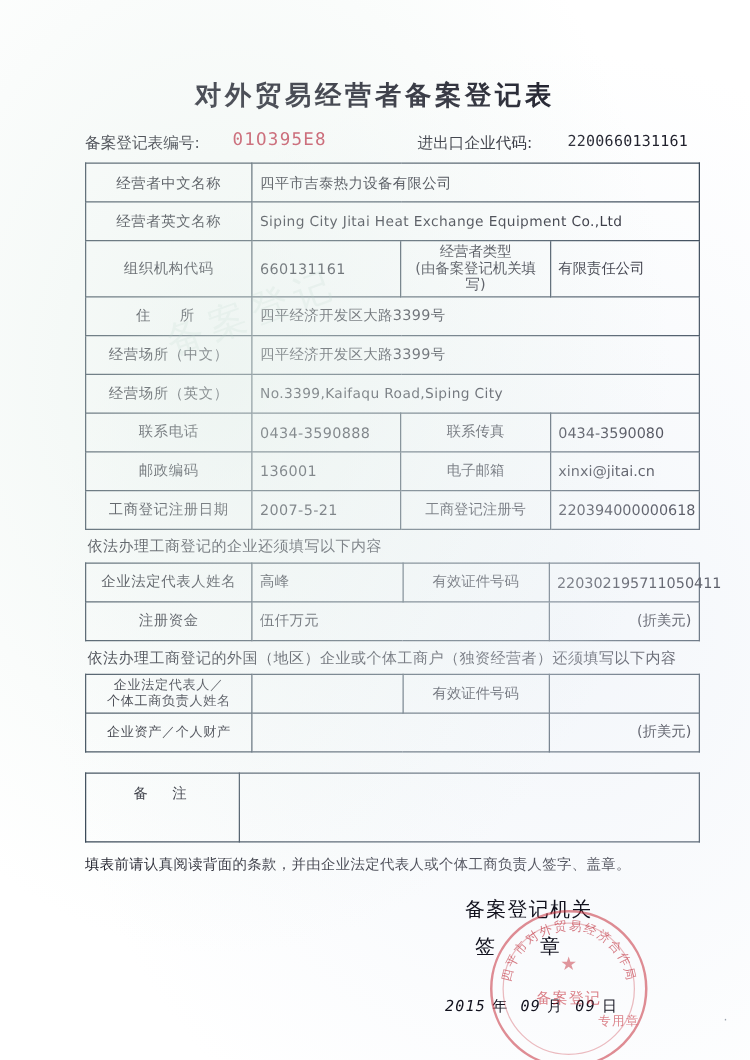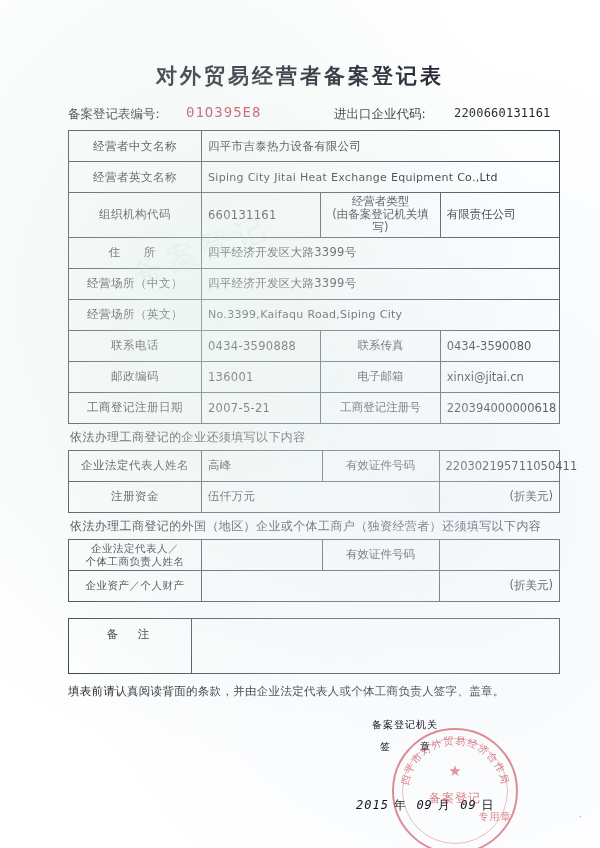--- a/index.html
+++ b/index.html
@@ -125,21 +125,21 @@
   td.remark-lbl{
     width:120px;text-align:center;padding-top:8px;letter-spacing:4px;
   }
   td.remark-body{height:52px;}
 
   
   .sig{
     position:absolute;
     left:372px; top:718px;
     width:180px;
-    font-size:10px;
+    font-size:16px;
     color:#12121e;
     z-index:6;
     font-family:Liberation Serif, serif;
   }
   .sig .l1{letter-spacing:1px;}
   .sig .l2{margin-top:8px;letter-spacing:10px;padding-left:8px;}
   .date{
     position:absolute;
     left:356px;top:797px;
     font-size:12px;

